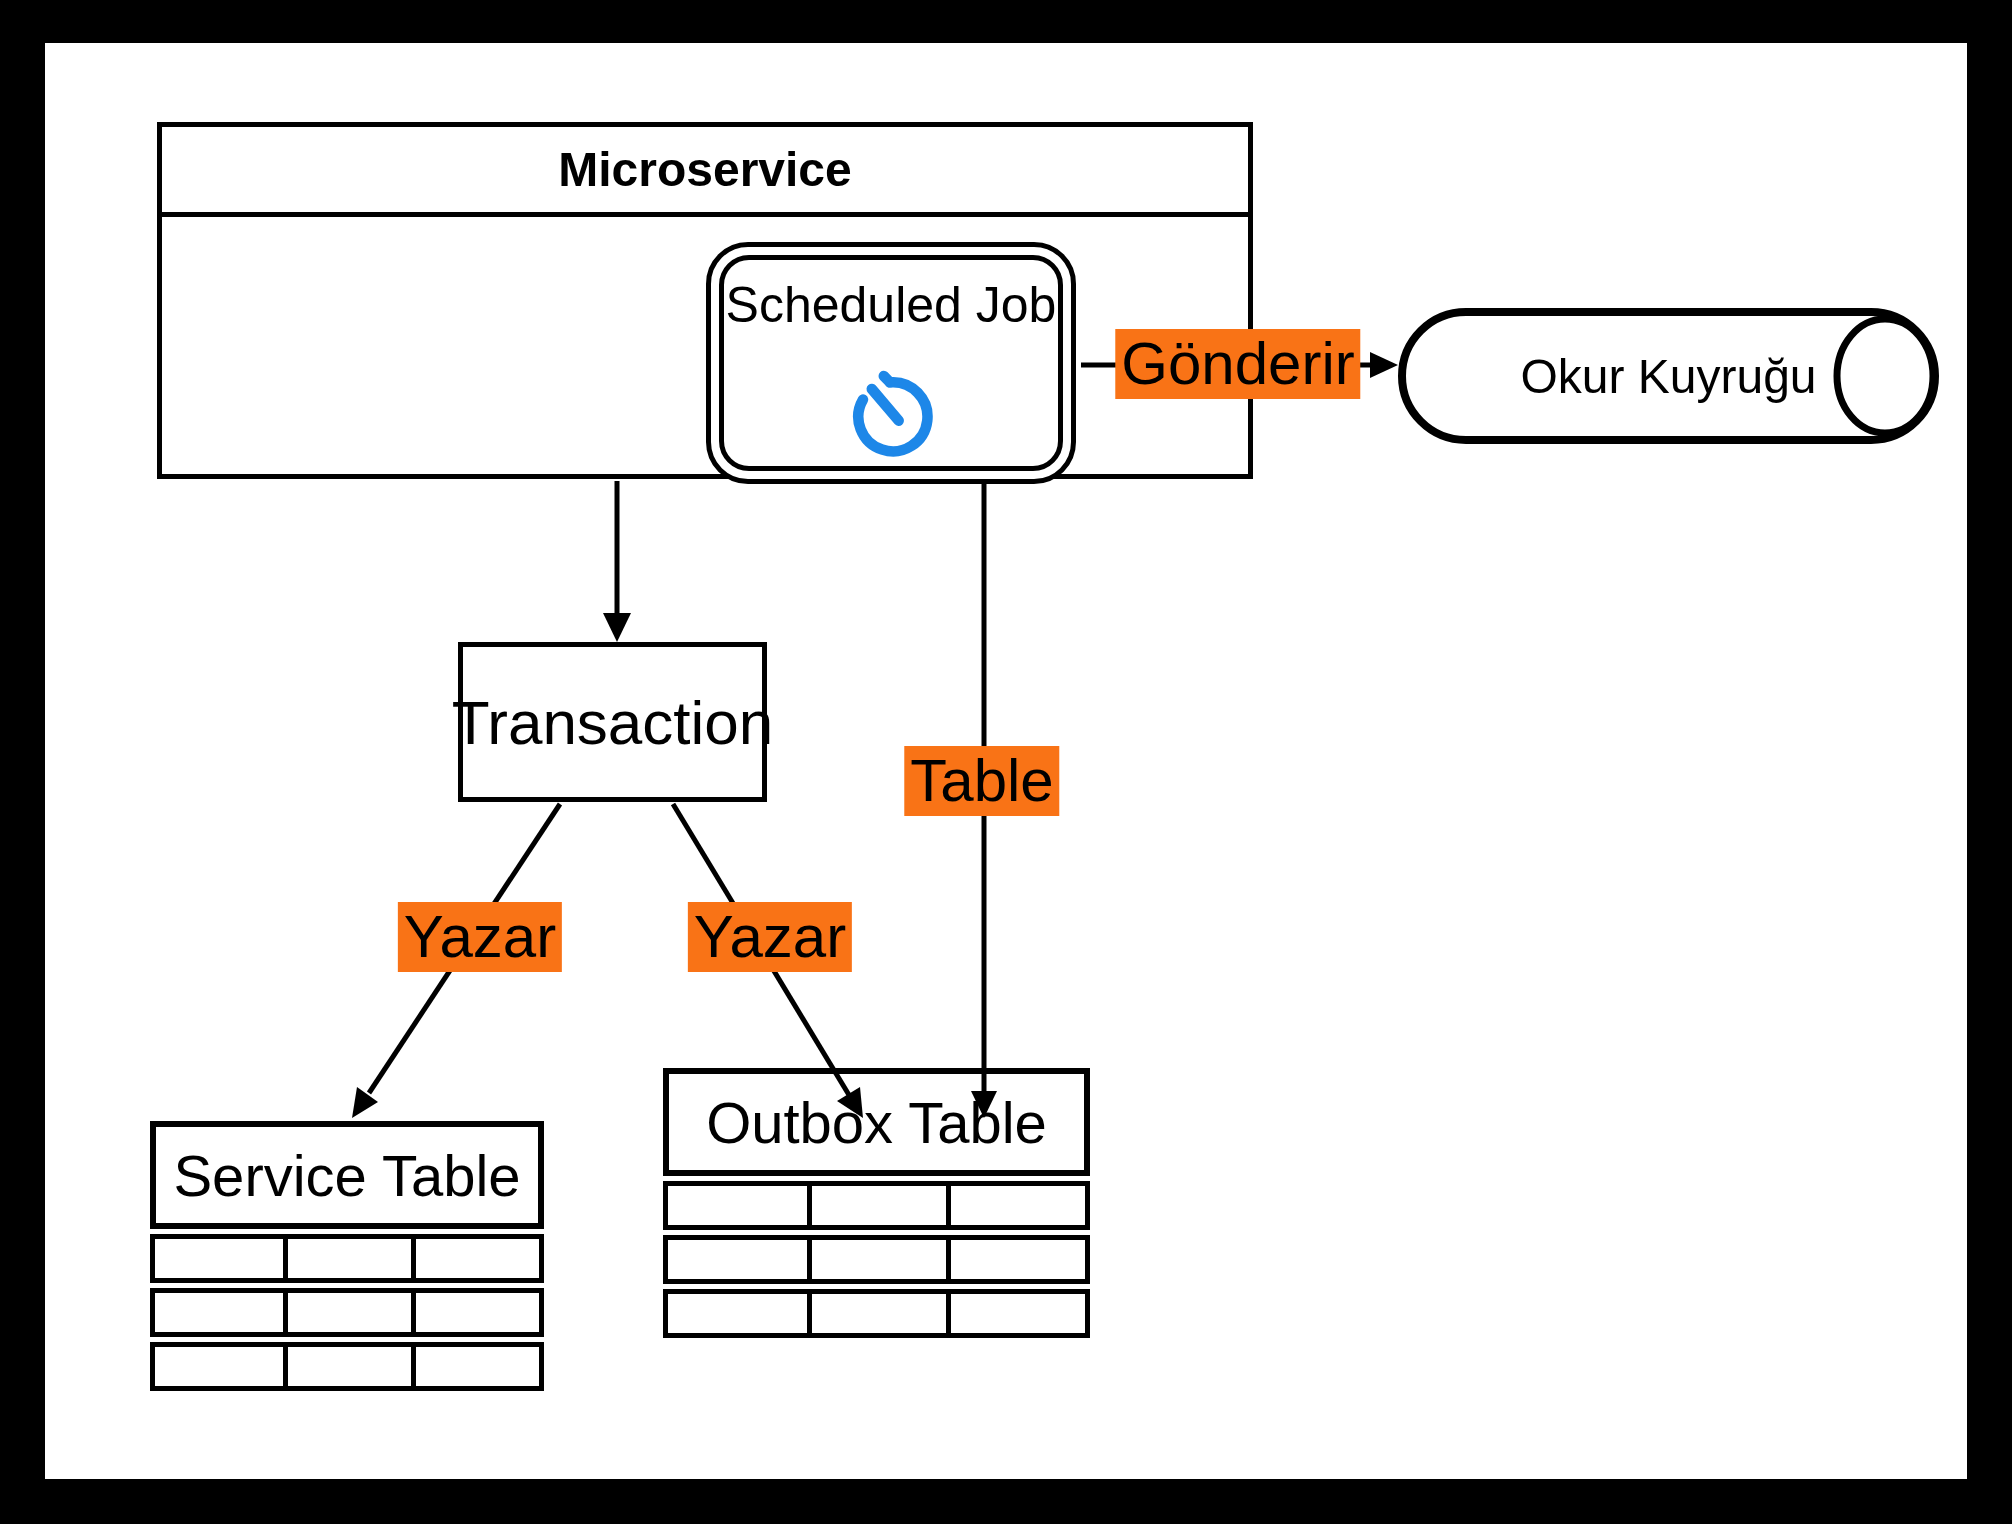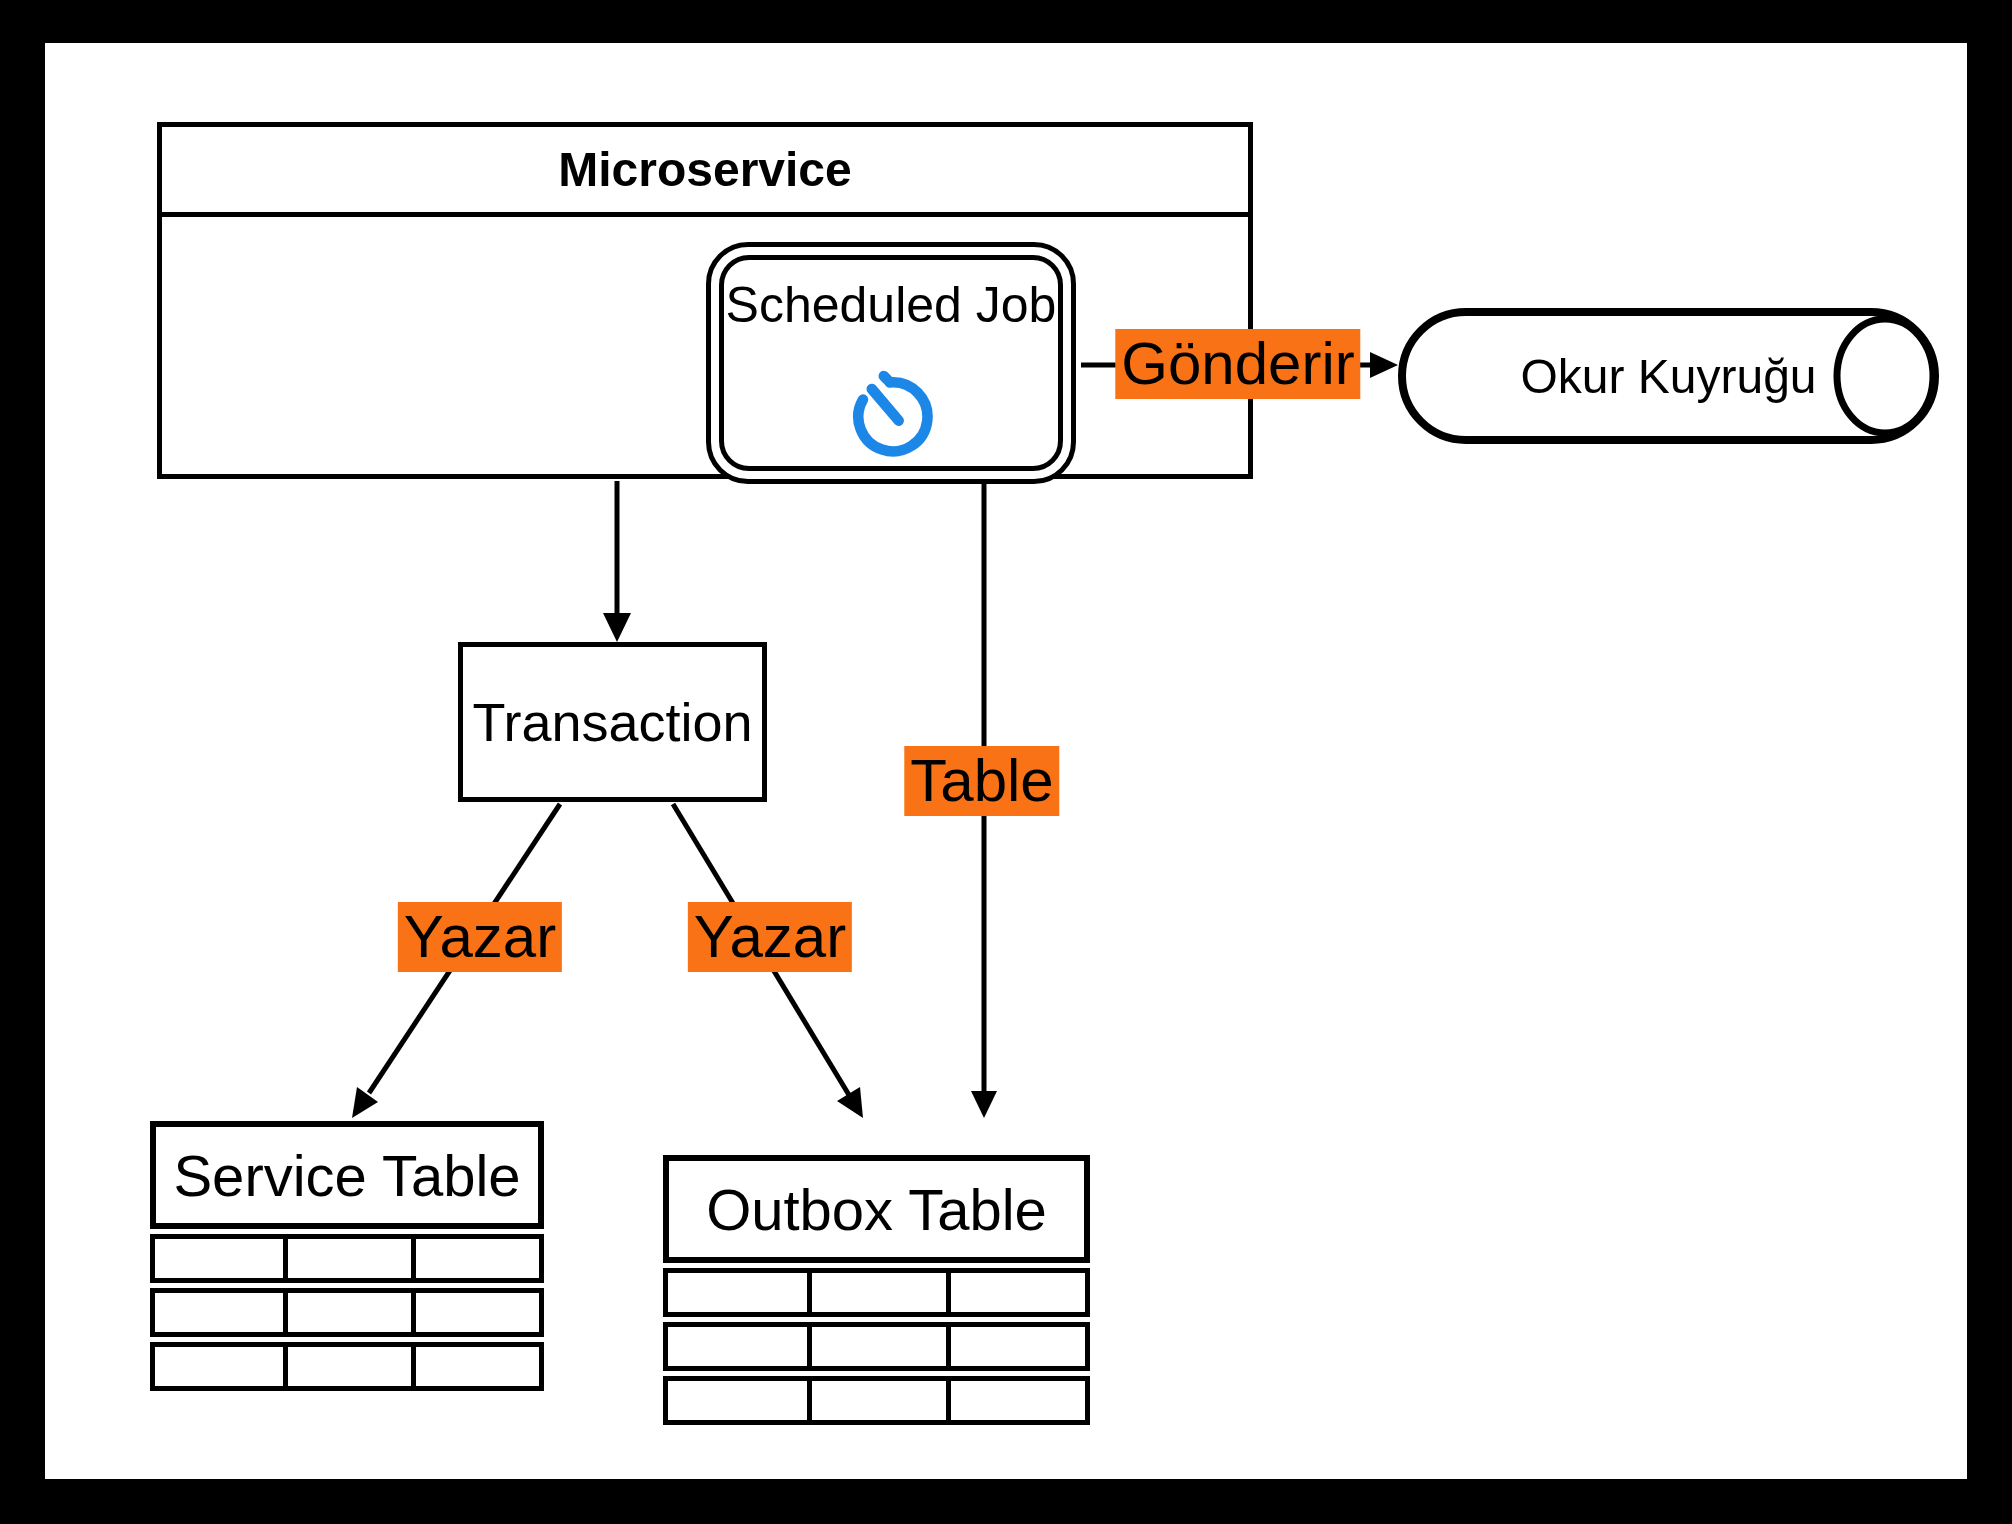--- a/index.html
+++ b/index.html
@@ -57,21 +57,21 @@
     position: absolute; left: 0; top: 0; width: 100%; height: 100%;
     display: flex; align-items: center; justify-content: center;
     font-size: 48px; white-space: nowrap;
   }
 
   
   .transaction {
     left: 458px; top: 642px; width: 309px; height: 160px;
     border: 5px solid #000; z-index: 2;
     display: flex; align-items: center; justify-content: center;
-    font-size: 54px;
+    font-size: 62px;
   }
 
   
   .db-table { position: absolute; z-index: 2; }
   .db-table-header {
     box-sizing: border-box;
     height: 108px;
     border: 6px solid #000;
     background: #fff;
     display: flex; align-items: center; justify-content: center;
@@ -82,21 +82,21 @@
     margin-top: 5px;
     height: 49px;
     border: 5px solid #000;
     background: #fff;
     display: grid;
     grid-template-columns: 1fr 1fr 1fr;
   }
   .db-cell { border-left: 5px solid #000; }
   .db-cell:first-child { border-left: none; }
   .service-table { left: 150px; top: 1121px; width: 394px; }
-  .outbox-table  { left: 663px; top: 1155px; width: 427px; }
+  .outbox-table  { left: 663px; top: 1068px; width: 427px; }
 
   
   .edges {
     position: absolute; left: 0; top: 0; z-index: 4;
     pointer-events: none;
   }
 
   
   .edge-label {
     position: absolute; z-index: 5;

